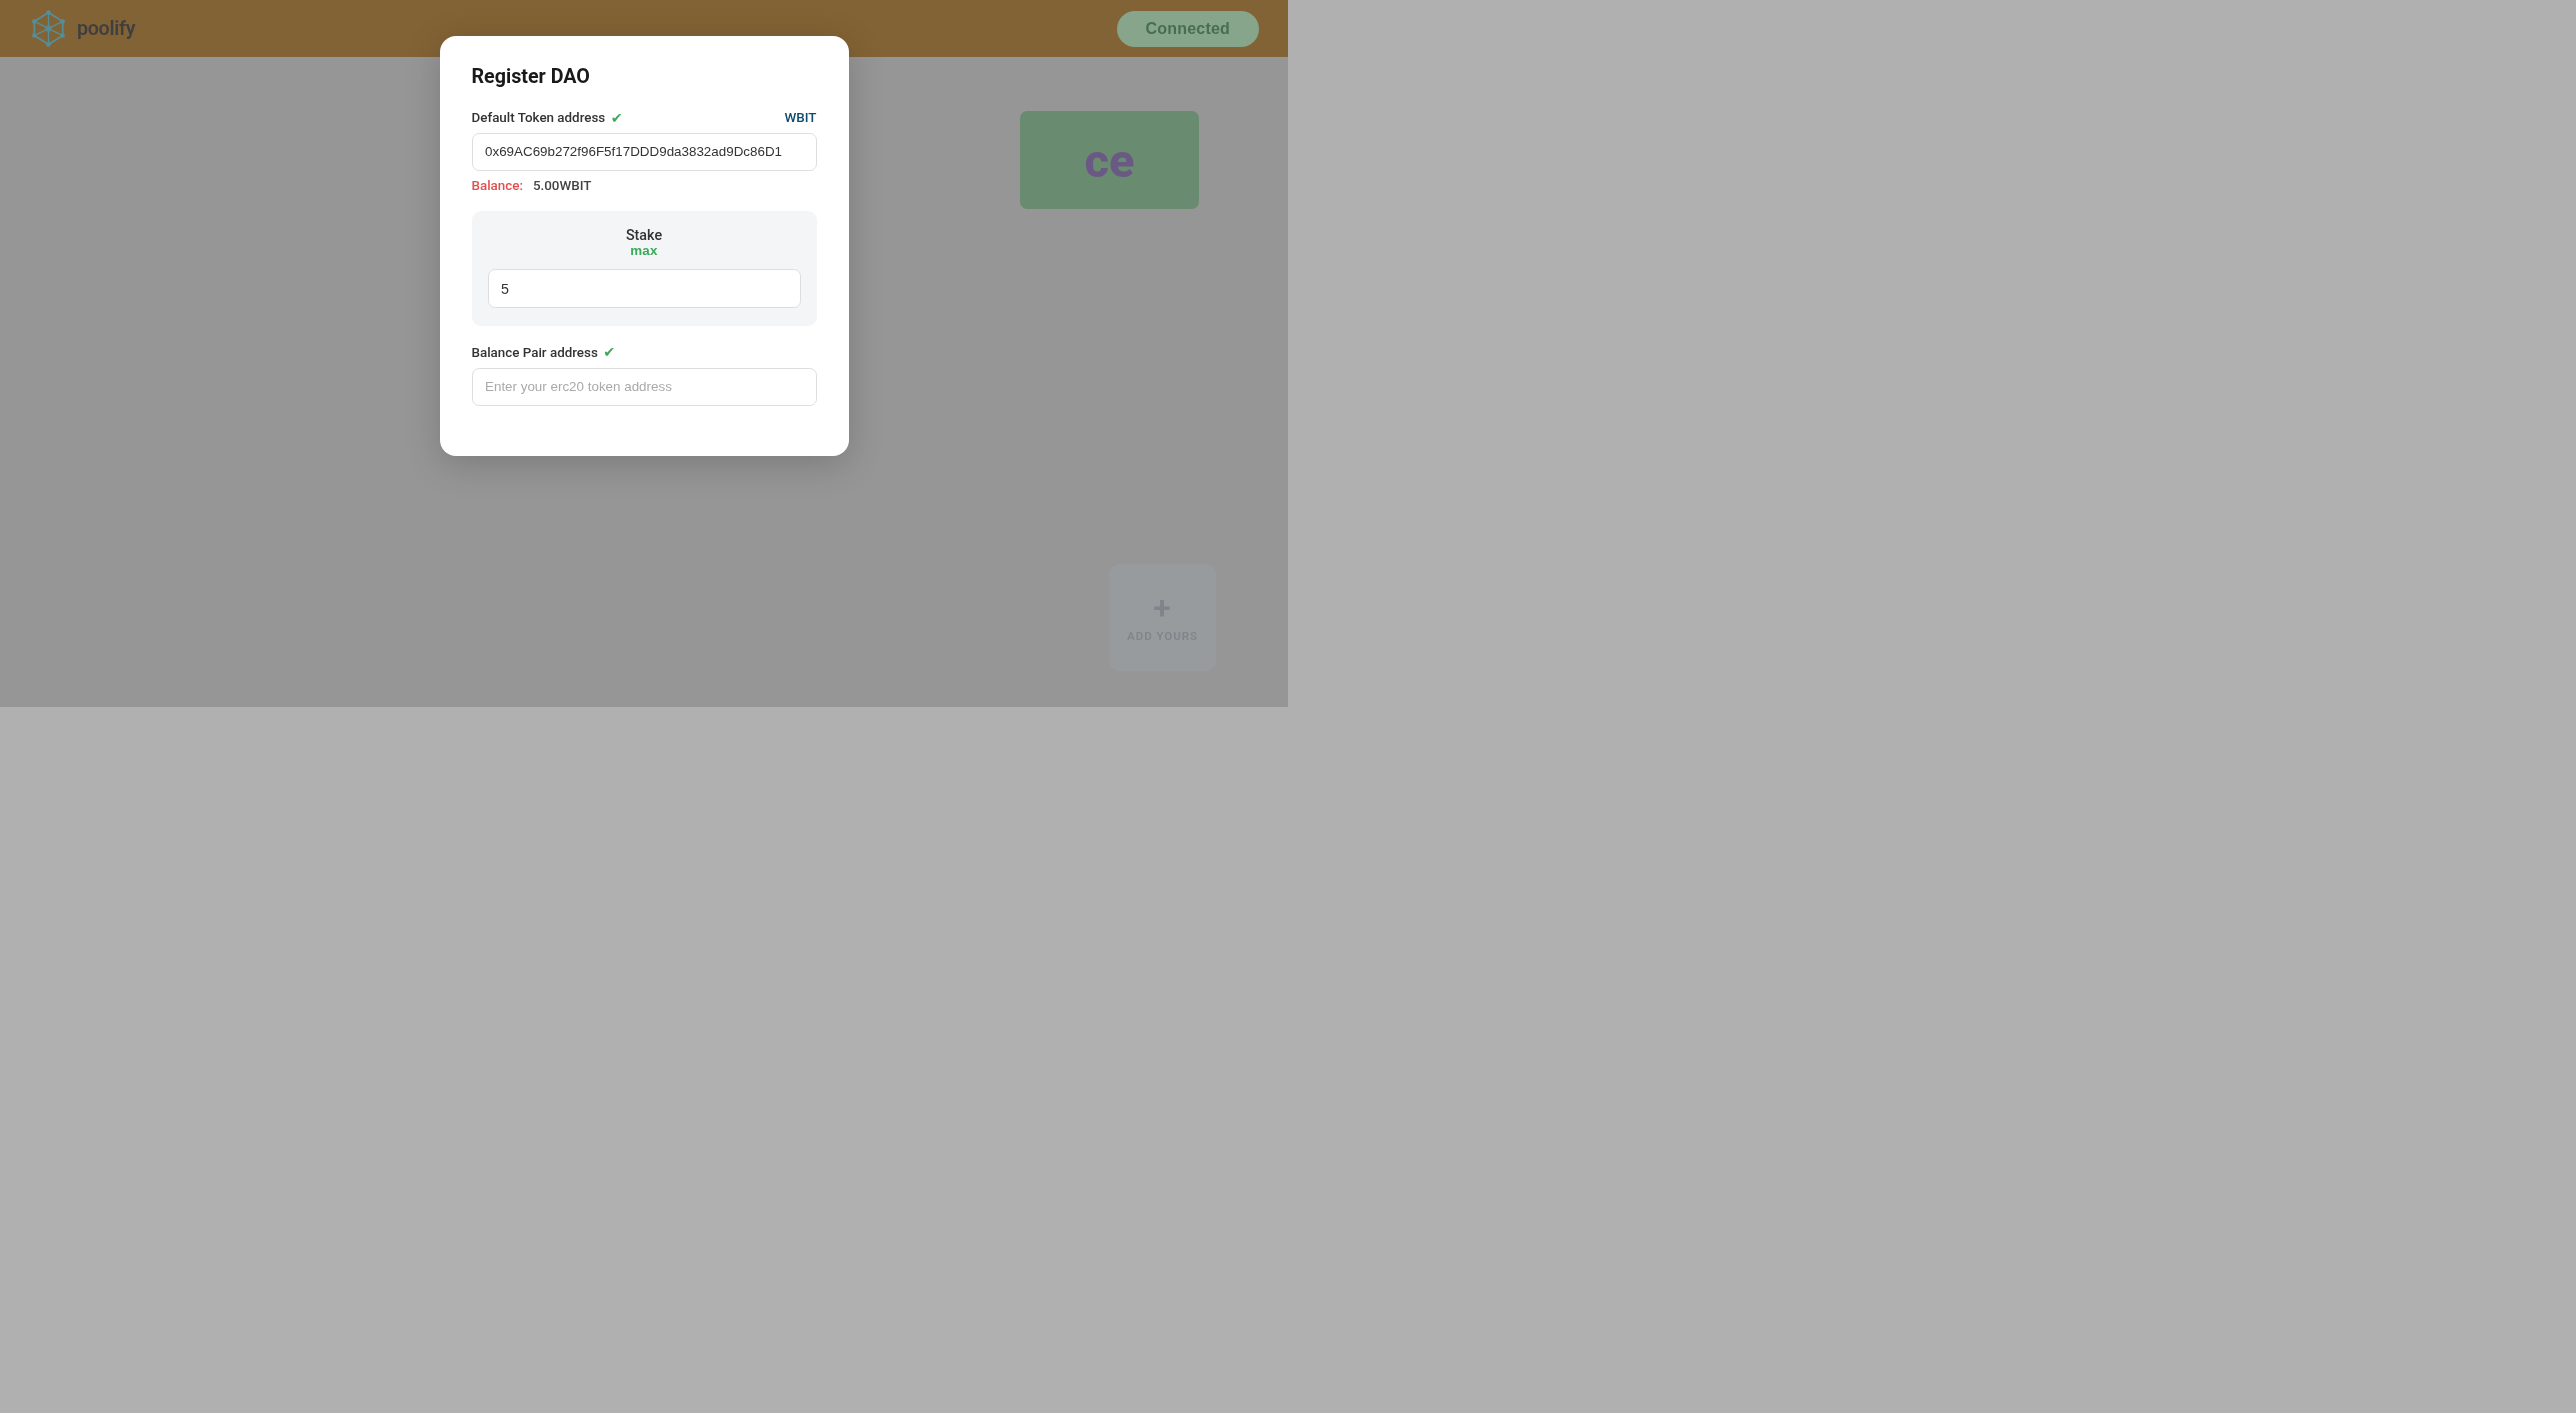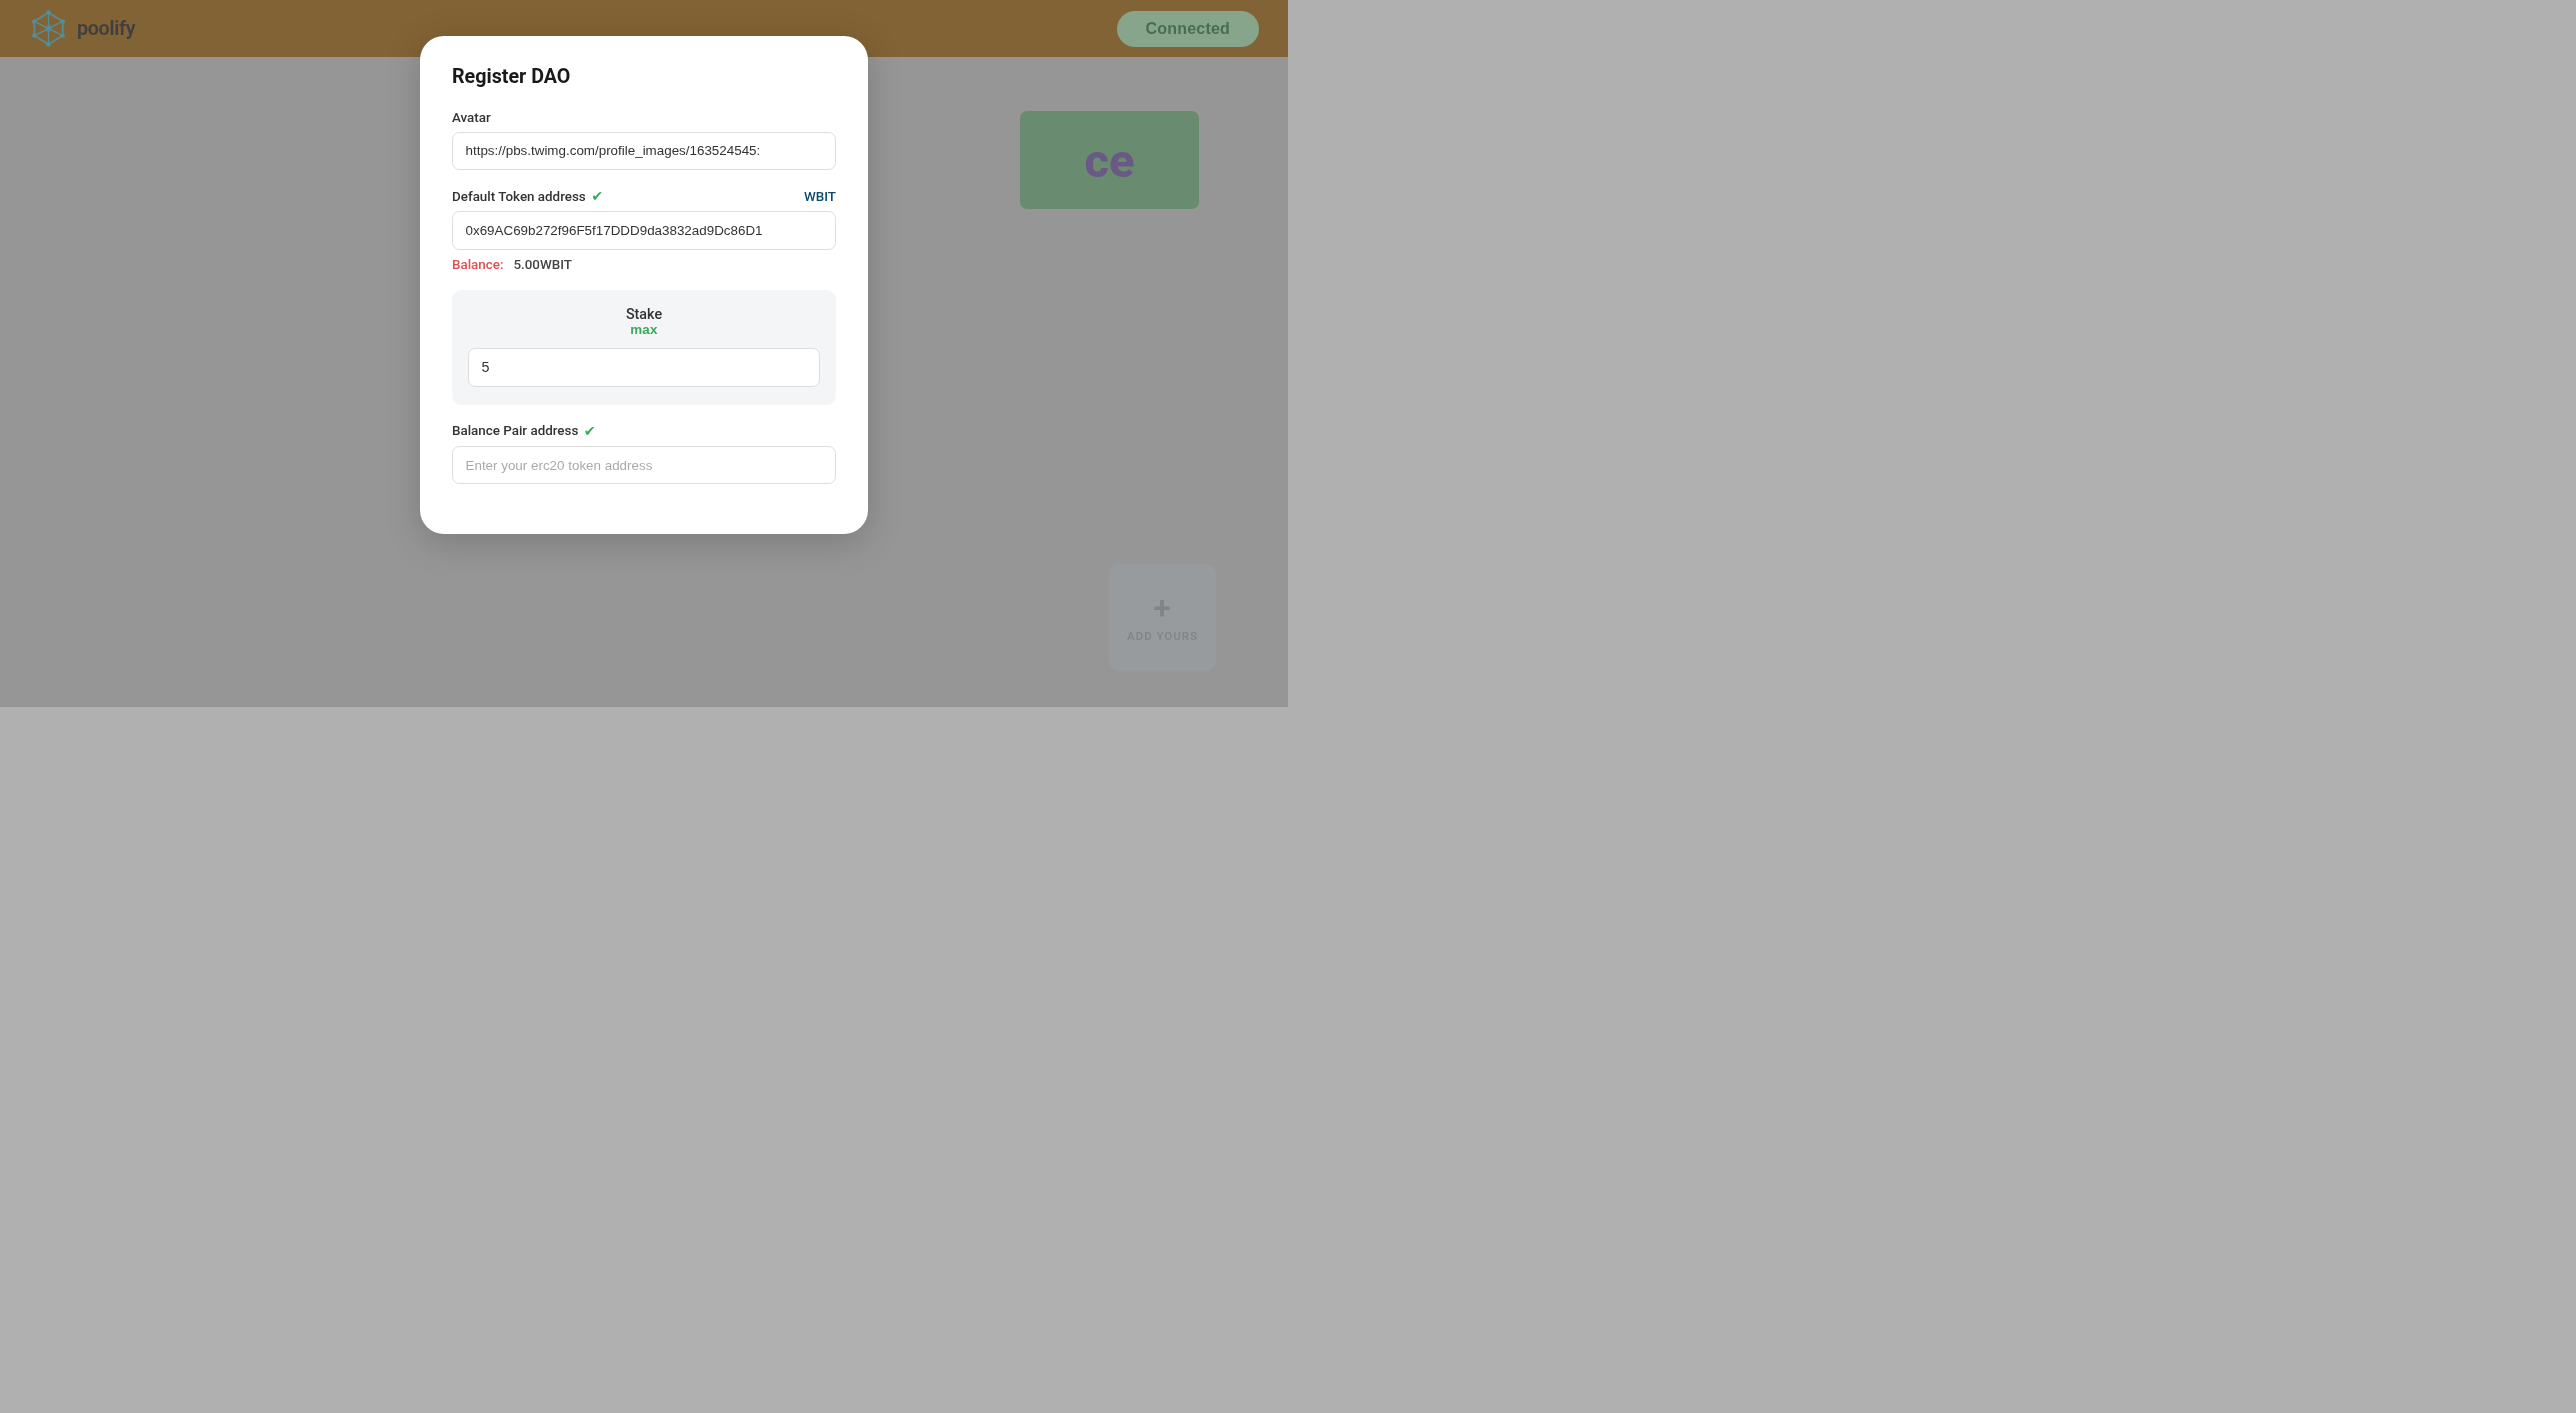--- a/index.html
+++ b/index.html
@@ -146,22 +146,22 @@
       background: rgba(100, 100, 100, 0.5);
       display: flex;
       align-items: flex-start;
       justify-content: center;
       padding-top: 36px;
       z-index: 10;
     }
 
     .modal {
       background: #fff;
-      border-radius: 24px;
-      width: 448px;
+      border-radius: 16px;
+      width: 409px;
       max-height: 653px;
       overflow-y: auto;
       padding: 29px 32px 32px;
       box-shadow: 0 7.2px 36px rgba(0,0,0,0.18);
     }
 
     .modal-title {
       font-size: 19.7px;
       font-weight: 700;
       color: #1a1a1a;
@@ -316,26 +316,20 @@
     </div>
   </div>
 
 </div>
 
 <div class="modal-overlay">
   <div class="modal">
 
     <div class="modal-title">Register DAO</div>
 
-    <div class="form-group">
-      <div class="form-label">
-        <span>Avatar</span>
-      </div>
-      <input class="form-input" type="text" value="https://pbs.twimg.com/profile_images/163524545:" style="">
-    </div>
 
 
     <div class="form-group">
       <div class="form-label">
         <span>Default Token address</span>
         <span class="check-icon">✔</span>
         <span class="form-label-right">WBIT</span>
       </div>
       <input class="form-input" type="text" value="0x69AC69b272f96F5f17DDD9da3832ad9Dc86D1" style="">
       <div class="balance-text">

